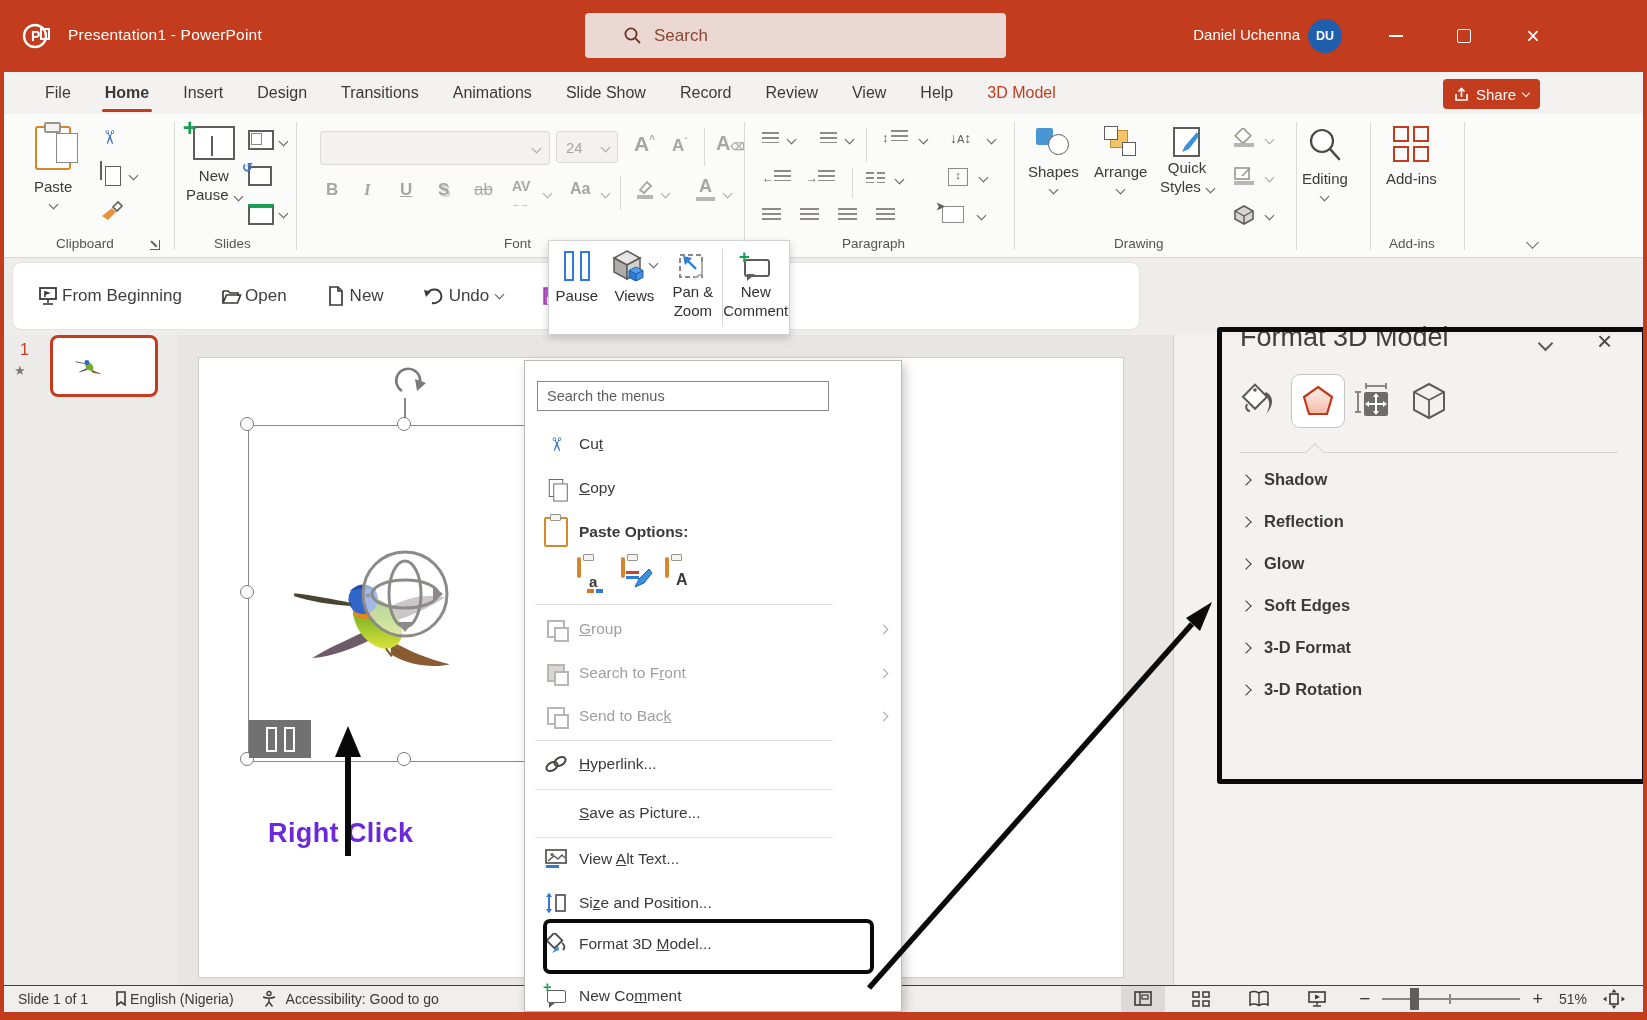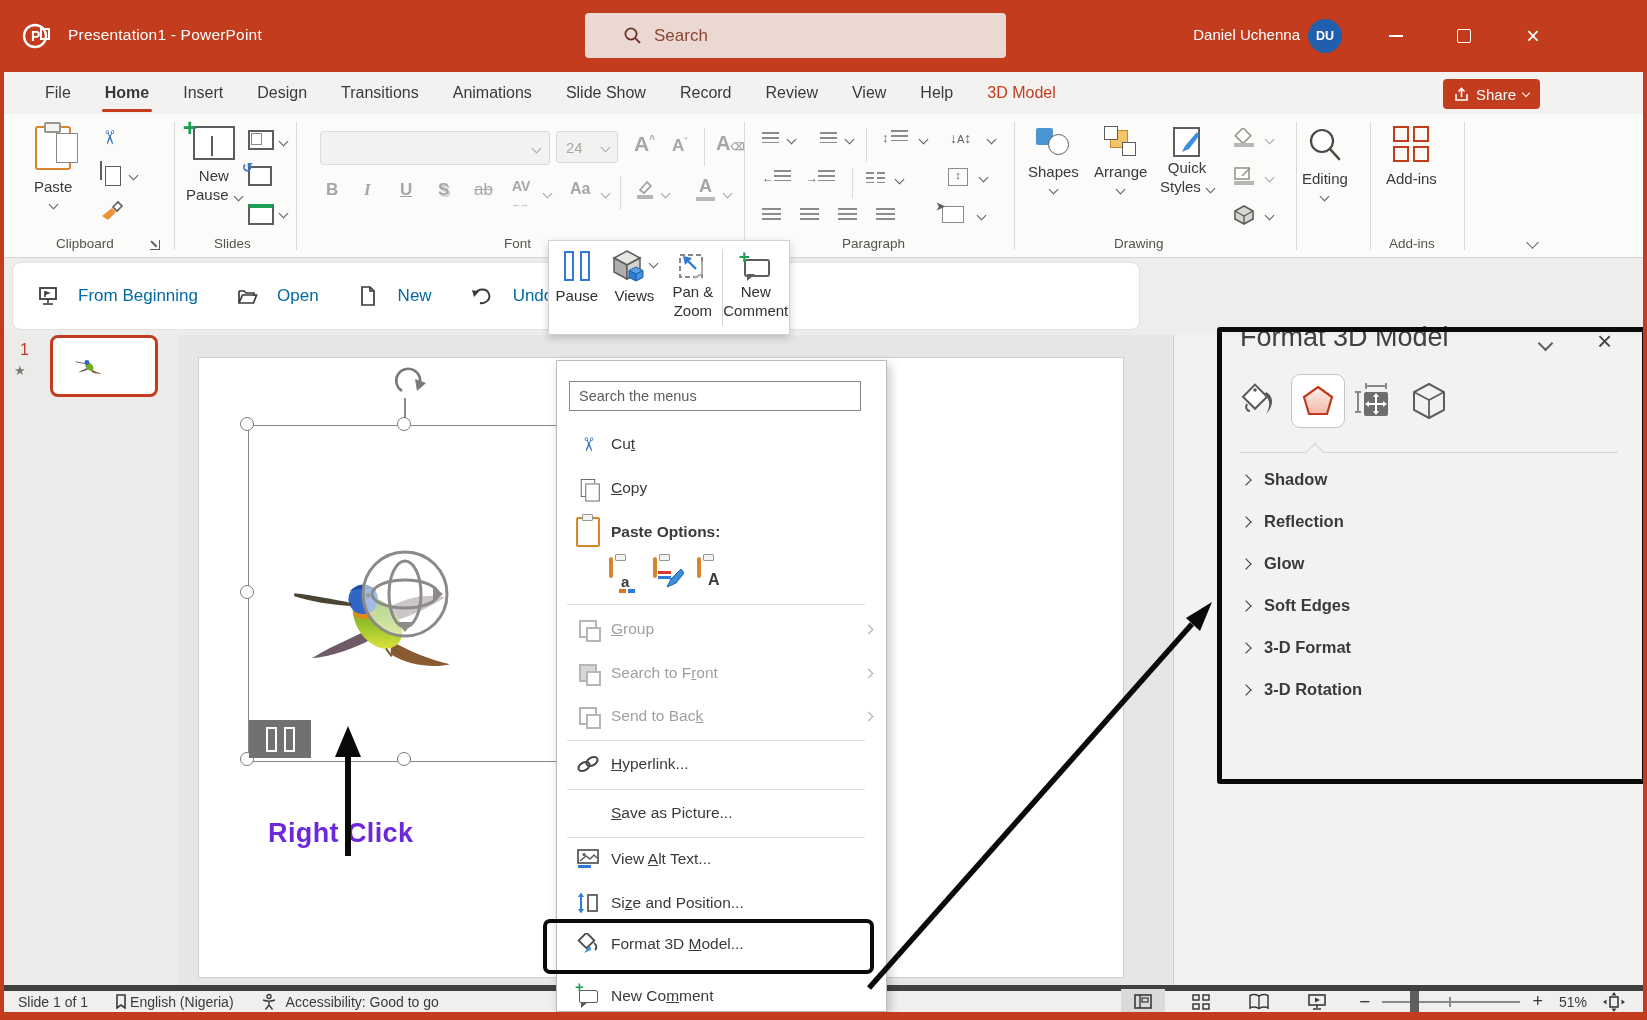--- a/index.html
+++ b/index.html
@@ -41,21 +41,21 @@
   .clip::before{content:"";position:absolute;top:-6px;left:7px;width:13px;height:7px;border:2px solid #98968a;background:#f5f3f1;border-radius:2px}
   .clip::after{content:"";position:absolute;right:-9px;top:5px;width:20px;height:28px;background:#fff;border:1.8px solid #8a8886}
   .mclip{width:20px;height:26px;border:2px solid #d8862c;border-radius:2px;position:relative;background:#fff}
   .mclip::before{content:"";position:absolute;top:-5px;left:4px;width:9px;height:5px;border:1.6px solid #98968a;background:#f5f3f1;border-radius:1px}
   .copyic{width:14px;height:18px;border:1.8px solid #5f5d5b;background:#fff;position:relative}
   .copyic::after{content:"";position:absolute;left:4px;top:4px;width:14px;height:18px;border:1.8px solid #5f5d5b;background:#fff}
   
   .qstrip{left:4px;top:258px;width:1639px;height:77px;background:#efedec}
   .qbar{left:8px;top:4px;width:1128px;height:68px;background:#fff;border:1px solid #e3e1df;border-radius:9px;
     display:flex;align-items:center;gap:38px;padding-left:24px;box-sizing:border-box}
-  .qitem{display:flex;align-items:center;gap:19px;font-size:17px;color:#0369a1}
+  .qitem{display:flex;align-items:center;gap:3px;font-size:17px;color:#404040}
   
   .ftb{left:548px;top:240px;width:240px;height:93px;background:#fff;border:1px solid #d4d2d0;
     box-shadow:0 3px 8px rgba(0,0,0,.18);z-index:25;display:flex}
   .fitem{display:flex;flex-direction:column;align-items:center;justify-content:flex-start;padding-top:10px;
     font-size:15px;color:#323130;line-height:1.25}
   
   .thumbs{left:4px;top:335px;width:174px;height:650px;background:#edebe9}
   .thumbbox{left:46px;top:0px;width:102px;height:56px;background:#fff;border:3px solid #c23c1d;border-radius:8px}
   .canvas{left:178px;top:335px;width:995px;height:650px;background:#e8e6e4}
   .slide{left:198px;top:357px;width:926px;height:621px;background:#fff;border:1px solid #d0cecc;box-sizing:border-box}
@@ -64,38 +64,38 @@
   .pausebox{left:249px;top:720px;width:62px;height:38px;background:#717171;display:flex;align-items:center;justify-content:center;gap:7px;z-index:4}
   .pausebox i{display:block;width:7px;height:21px;border:2.2px solid #fff}
   .rclick{left:268px;top:818px;font-size:27px;font-weight:800;color:#6d28d9;letter-spacing:.4px}
   
   .panel{left:1173px;top:335px;width:470px;height:650px;background:#f3f2f1;border-left:1px solid #d2d0ce;box-sizing:border-box}
   .ptitle{left:1240px;top:322px;font-size:27px;color:#404040}
   .psec{font-size:16.5px;font-weight:bold;color:#3b3a39;display:flex;align-items:center;gap:14px}
   .tabbox{width:52px;height:52px;border:1.5px solid #c6c4c2;border-radius:9px;background:#fff;
     display:flex;align-items:center;justify-content:center;box-shadow:0 0 0 1px #fff inset}
   
-  .ctx{left:556px;top:360px;width:331px;height:652px;background:#fff;border:1px solid #bdbbb9;
+  .ctx{left:524px;top:360px;width:378px;height:652px;background:#fff;border:1px solid #bdbbb9;
     box-shadow:3px 4px 10px rgba(0,0,0,.22);z-index:30;box-sizing:border-box}
   .mi{left:0;width:100%;height:36px;display:flex;align-items:center;font-size:15.5px;color:#3b3a39}
   .mic{position:absolute;left:16px;width:30px;display:flex;justify-content:center}
   .mlb{position:absolute;left:54px;white-space:nowrap}
   .uk{text-decoration:underline}
   .dis{color:#a19f9d}
   .mdv{left:10px;width:298px;height:1px;background:#e1dfdd}
   .subarr{position:absolute;right:14px}
   .msearch{left:12px;top:20px;width:292px;height:30px;border:1px solid #8a8886;background:#fff;font-size:14.5px;
     color:#3b3a39;padding:0 9px;box-sizing:border-box;font-family:"Liberation Sans",sans-serif}
   .msearch::placeholder{color:#605e5c}
   .grpic{width:14px;height:14px;border:2px solid #b8b6b4;background:#fff;position:relative}
   .grpic::after{content:"";position:absolute;left:5px;top:5px;width:11px;height:11px;border:2px solid #b8b6b4;background:#fff}
   
   .annbox{border:4.5px solid #0a0a0a;border-radius:7px;z-index:40;background:transparent}
   
-  .status{left:4px;top:985px;width:1639px;height:27px;background:#f0efee;border-top:6px solid #404040;
+  .status{left:4px;top:985px;width:1639px;height:27px;background:#f0efee;border-top:1px solid #404040;
     display:flex;align-items:center;font-size:14px;color:#3b3a39;box-sizing:border-box}
   .vwbtn{width:44px;height:26px;display:flex;align-items:center;justify-content:center}
   
   .frame{background:#c23c1d;z-index:60}
 </style>
 </head>
 <body>
 
 <div class="ab titlebar">
   <svg class="ab" style="left:21px;top:20px" width="32" height="32" viewBox="0 0 32 32">

